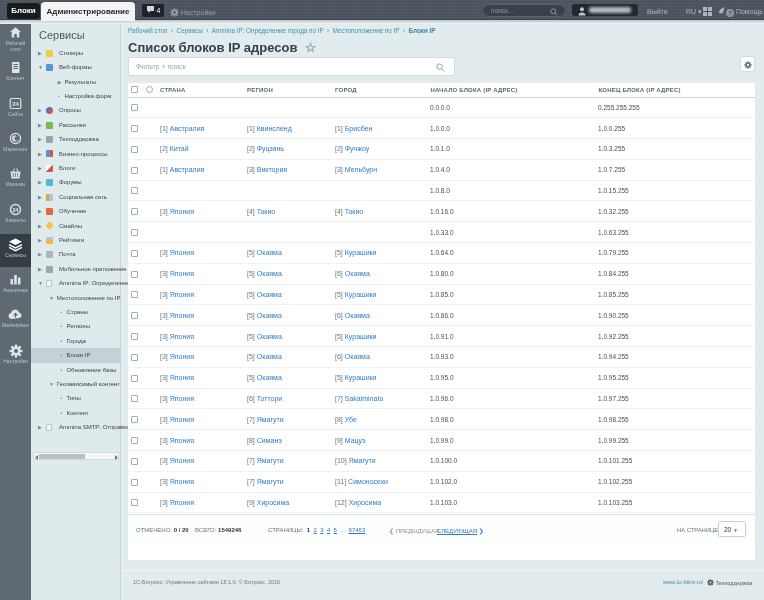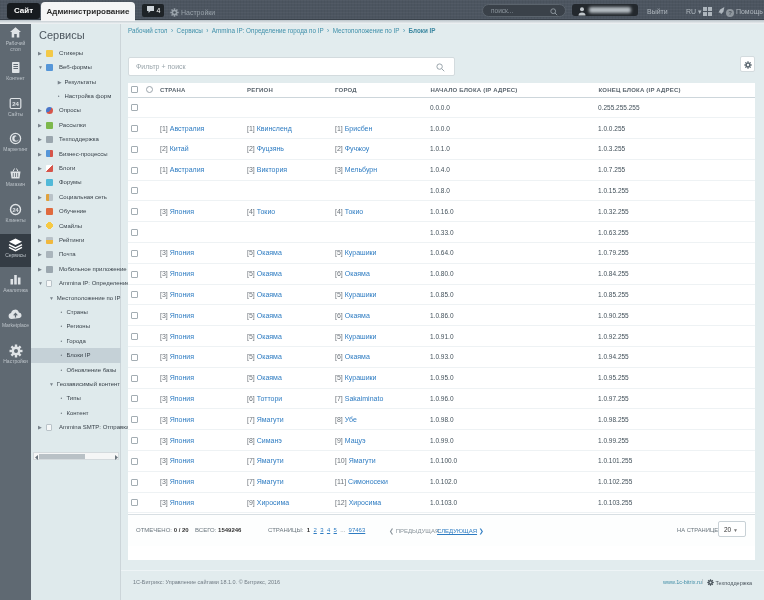--- a/index.html
+++ b/index.html
@@ -62,21 +62,21 @@
 #tfoot a.u { text-decoration:underline; }
 
 #footer { left:121px; top:570px; width:643px; height:30px; border-top:1px solid #eef4f6; font-size:5.5px; color:#707b84; }
 </style>
 </head>
 <body>
 <div id="page">
 
   <div id="topbar" class="abs"></div>
   <div class="abs" style="left:0;top:20px;width:764px;height:4px;background:linear-gradient(#bac3c9,#f2f5f7);z-index:3;"></div>
-  <div id="tab-site" class="abs">Сайт</div>
+  <div id="tab-site" class="abs">Блоки</div>
   <div id="tab-admin" class="abs">Администрирование</div>
   <div id="chatbadge" class="abs"><svg width="9" height="9" viewBox="0 0 9 9" style="vertical-align:-1px;">
         <path d="M1 1 H8 V6 H4.5 L2.5 8 V6 H1 Z" fill="#cfd5da"></path>
       </svg> 4</div>
   <div id="top-settings" class="abs"><svg width="9" height="9" viewBox="0 0 14 14" style="vertical-align:-2px;">
         <g fill="#99a2aa">
           <rect x="5.8" y="0.5" width="2.4" height="13"></rect>
           <rect x="0.5" y="5.8" width="13" height="2.4"></rect>
           <rect x="5.8" y="0.5" width="2.4" height="13" transform="rotate(45 7 7)"></rect>
           <rect x="5.8" y="0.5" width="2.4" height="13" transform="rotate(-45 7 7)"></rect>
@@ -269,20 +269,21 @@
   <div class="abs" style="left:8px;top:430.5px;width:46px;height:5px;background:#b9c1c6;"></div>
   <svg class="abs" style="left:4px;top:431.5px;" width="3" height="5" viewBox="0 0 3 5">
         <path d="M3 0 L0 2.5 L3 5 Z" fill="#6a747c"></path>
       </svg>
   <svg class="abs" style="left:84px;top:431.5px;" width="3" height="5" viewBox="0 0 3 5">
         <path d="M0 0 L3 2.5 L0 5 Z" fill="#6a747c"></path>
       </svg>
   </div>
 
   <div id="crumbs" class="abs">Рабочий стол &nbsp;›&nbsp; Сервисы &nbsp;›&nbsp; Ammina IP: Определение города по IP &nbsp;›&nbsp; Местоположение по IP &nbsp;›&nbsp; <b>Блоки IP</b></div>
+  <div id="title" class="abs">Список блоков IP адресов &nbsp;<span style="color:#9aa4ab;">☆</span></div>
   <div id="filter" class="abs">Фильтр + поиск<svg width="9" height="9" viewBox="0 0 10 10" style="position:absolute;right:9px;top:5px;">
         <circle cx="4" cy="4" r="3" fill="none" stroke="#98a3aa" stroke-width="1.1"></circle>
         <line x1="6.2" y1="6.2" x2="9.2" y2="9.2" stroke="#98a3aa" stroke-width="1.1"></line>
       </svg></div>
   <div id="gearbtn" class="abs">
       <svg width="8" height="8" viewBox="0 0 14 14" style="position:absolute;left:3px;top:3.5px;">
         <g fill="#5e6a73">
           <rect x="5.8" y="0.5" width="2.4" height="13"></rect>
           <rect x="0.5" y="5.8" width="13" height="2.4"></rect>
           <rect x="5.8" y="0.5" width="2.4" height="13" transform="rotate(45 7 7)"></rect>

